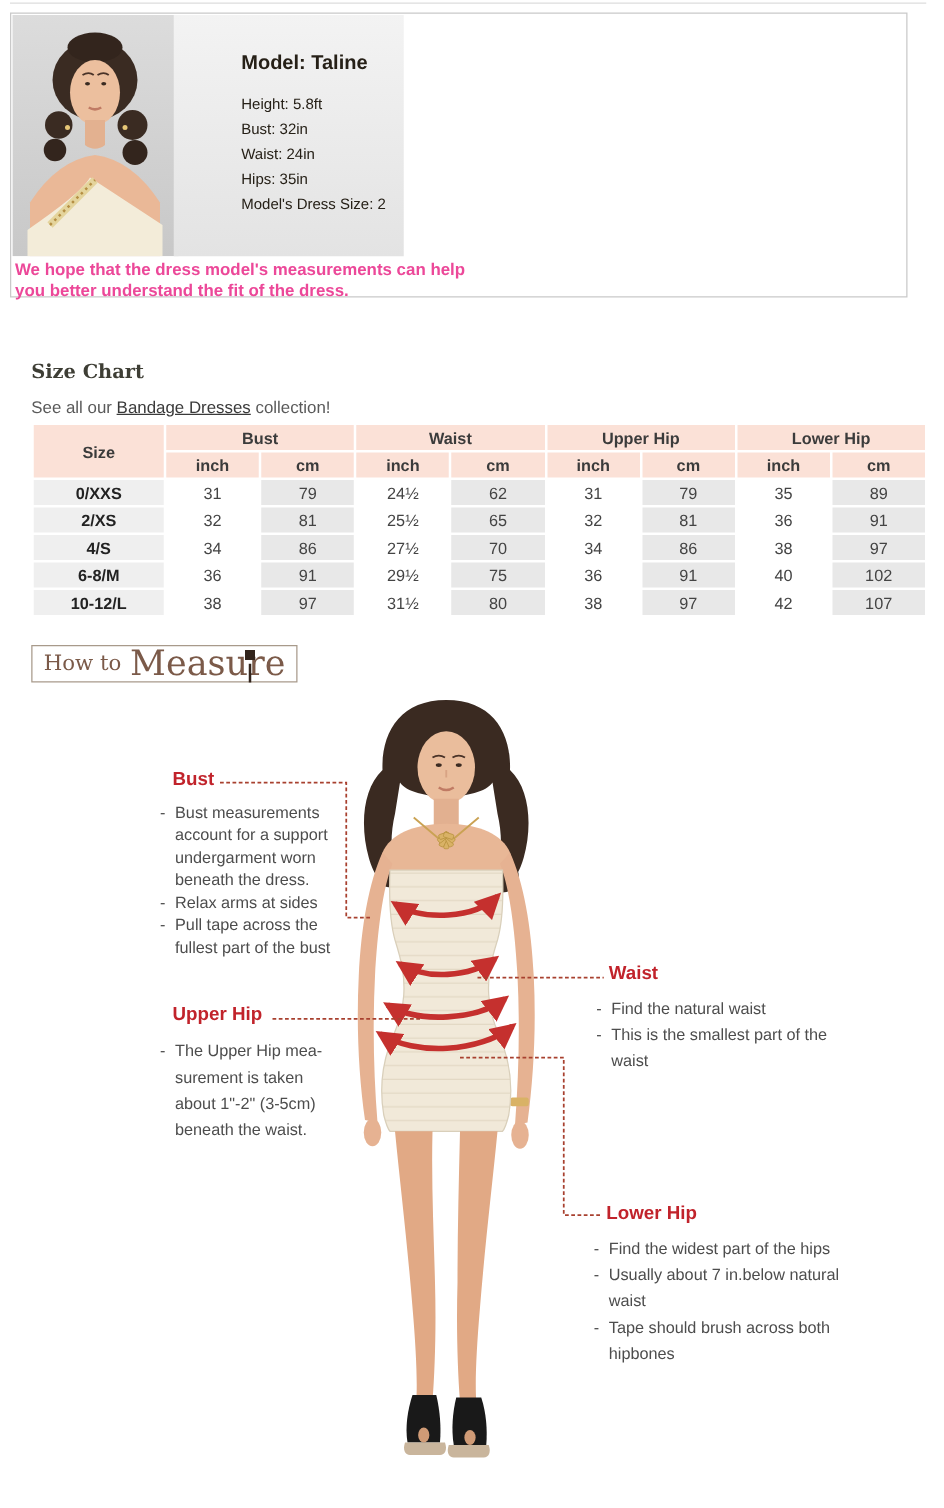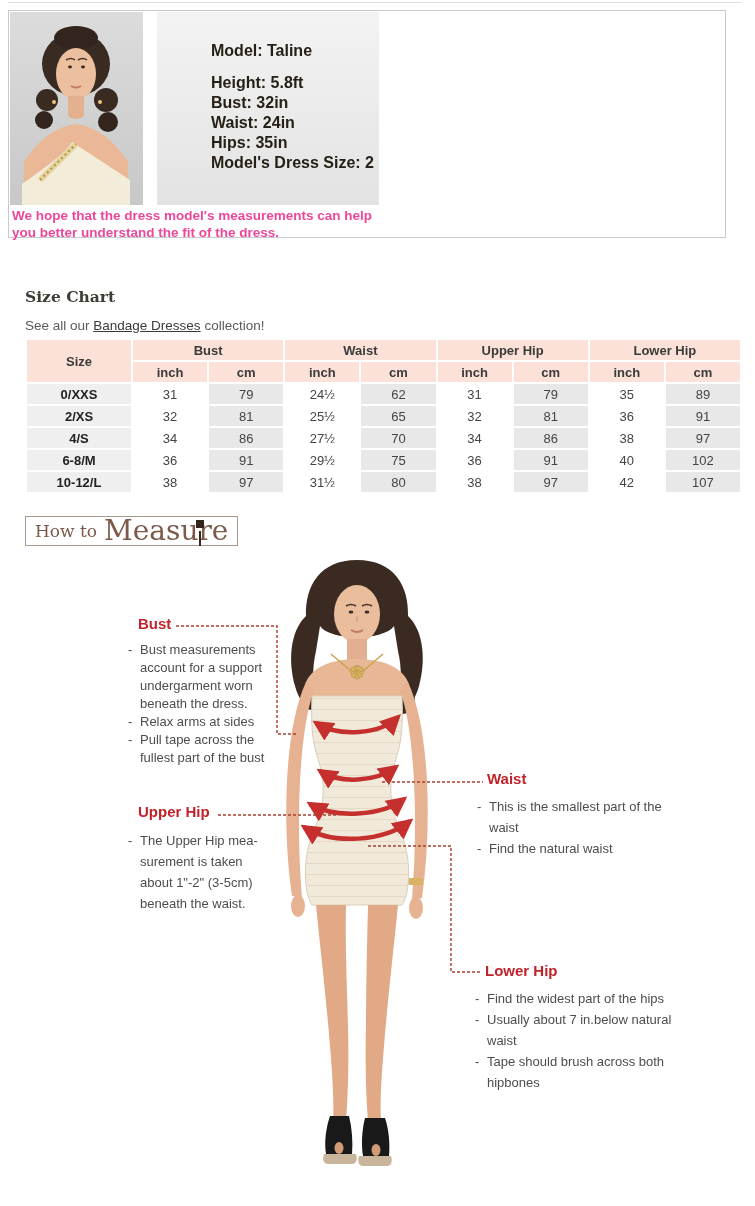--- a/index.html
+++ b/index.html
@@ -11,24 +11,24 @@
   html,body{width:755px;height:1206px;background:#fff;overflow:hidden;
     font-family:"Liberation Sans",sans-serif;color:var(--body-text);position:relative}
   .abs{position:absolute}
 
   
   .top-rule{left:8px;top:2px;width:733px;height:0;border-top:1px solid #ddd}
 
   
   .model-box{left:8px;top:10px;width:718px;height:228px;border:1px solid #c9c9c9;background:#fff}
   .model-photo{position:absolute;left:1px;top:1px;width:133px;height:193px;display:block}
-  .model-panel{position:absolute;left:148px;top:1px;width:222px;height:193px;
+  .model-panel{position:absolute;left:130px;top:1px;width:184px;height:193px;
     background:linear-gradient(#f3f3f3,#e3e3e3);padding:30px 8px 0 54px;color:var(--dark)}
   .model-title{font-size:16px;font-weight:bold;margin-bottom:13px}
-  .info-lines li{list-style:none;font-size:16px;font-weight:bold;line-height:20px;white-space:nowrap}
+  .info-lines li{list-style:none;font-size:12px;font-weight:normal;line-height:20px;white-space:nowrap}
   .model-note{position:absolute;left:3px;top:196px;width:365px;font-size:13.5px;font-weight:bold;
     color:#ec4899;line-height:17px}
 
   
   .sc-heading{left:25px;top:287px;font-family:"DejaVu Serif",serif;font-weight:bold;
     font-size:15.5px;color:#3e3e35}
   .sc-intro{left:25px;top:318px;font-size:13.5px;color:#5a5a5a}
   .sc-intro a{color:#3a3a3a;text-decoration:underline;cursor:pointer}
 
   table.size-table{position:absolute;left:25px;top:338px;width:717px;table-layout:fixed;
@@ -283,22 +283,22 @@
     <li>Pull tape across the fullest part of the bust</li>
   </ul>
 
 <div class="abs m-title" id="upperhip-title">Upper Hip</div>
 <ul class="abs measure-list lh21" id="upperhip-list">
     <li>The Upper Hip mea-surement is taken about 1"-2" (3-5cm) beneath the waist.</li>
   </ul>
 
 <div class="abs m-title" id="waist-title">Waist</div>
 <ul class="abs measure-list lh21" id="waist-list">
+    <li>Find the natural waist</li>
     <li>This is the smallest part of the waist</li>
-    <li>Find the natural waist</li>
   </ul>
 
 <div class="abs m-title" id="lowerhip-title">Lower Hip</div>
 <ul class="abs measure-list lh21" id="lowerhip-list">
     <li>Find the widest part of the hips</li>
     <li>Usually about 7 in.below natural waist</li>
     <li>Tape should brush across both hipbones</li>
   </ul>
 
 </body></html>

